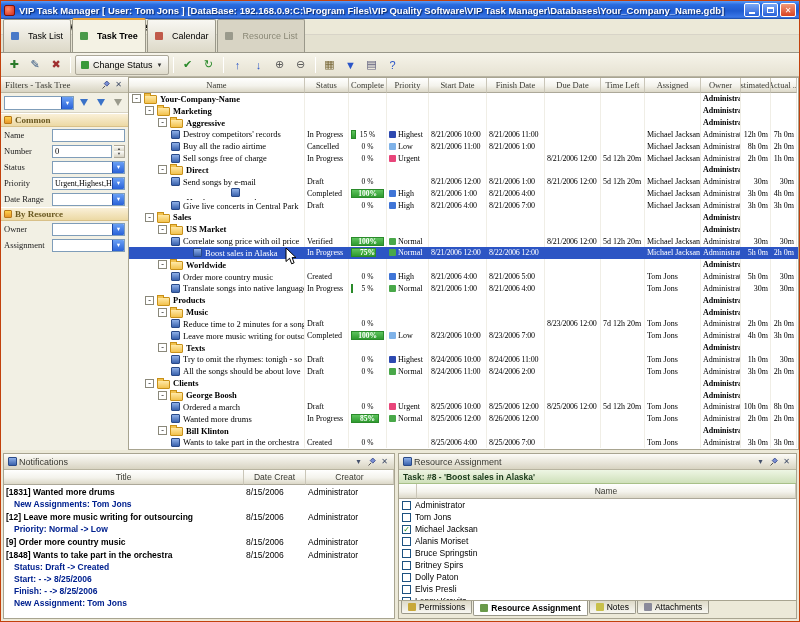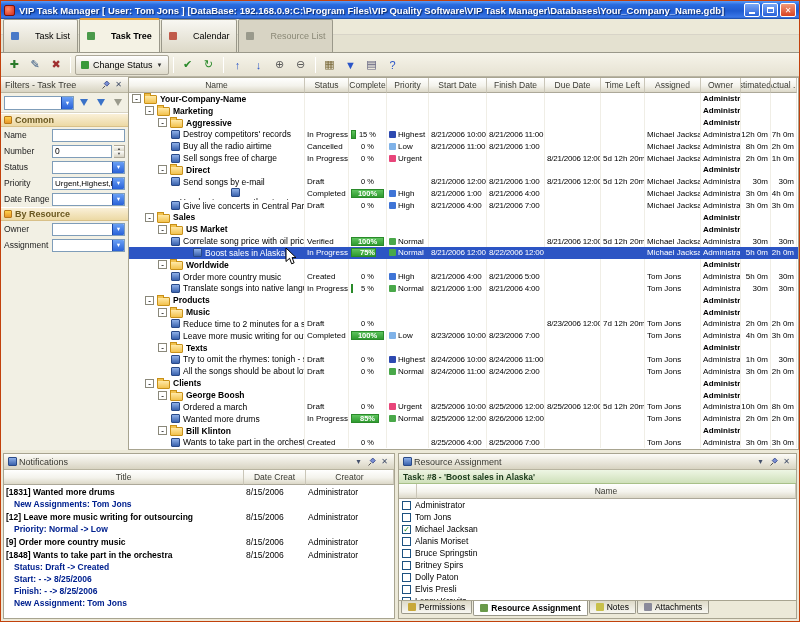--- a/index.html
+++ b/index.html
@@ -17,35 +17,35 @@
   .wbtn{width:16px;height:14px;border-radius:2px;border:1px solid #fff;display:flex;align-items:center;justify-content:center;
     background:linear-gradient(#7aa8f5,#2a62d8);color:#fff;font-size:8px;}
   .wbtn.close{background:linear-gradient(#f09a7a,#d84322);}
   .g-min{width:6px;height:2px;background:#fff;margin-top:6px;}
   .g-max{width:7px;height:6px;border:1px solid #fff;border-top-width:2px;}
 
   
   .menubar{height:16px;flex:none;display:flex;align-items:center;padding-left:2px;border-bottom:1px solid #d8d4c8;font-size:13px;}
   .mitem{padding:1px 7px;}
   .tabrow{height:18px;flex:none;display:flex;align-items:flex-end;gap:1px;padding-left:2px;background:#e4e1d0;border-bottom:1px solid #9a988a;}
-  .tab{display:flex;align-items:center;gap:16px;font-size:9px;height:14px;padding:16px 7px;border:1px solid #9a988a;border-bottom:none;
+  .tab{display:flex;align-items:center;gap:9px;font-size:9px;height:14px;padding:16px 7px;border:1px solid #9a988a;border-bottom:none;
     border-radius:2px 2px 0 0;background:linear-gradient(#f8f7f2,#ddd9c8);white-space:nowrap;}
   .tab.active{background:#f4f2e4;font-weight:bold;height:16px;border-top:2px solid #e8a33a;}
   .tab.disabled{color:#8a8876;background:#d8d4c4;}
   .tabicon{width:8px;height:8px;border-radius:1px;flex:none;background:#888;}
   .toolbar{height:24px;flex:none;display:flex;align-items:center;gap:1px;padding:0 3px;border-bottom:1px solid #b8b4a4;
     background:linear-gradient(#f6f4ea,#e6e2d2);}
   .tbtn{min-width:20px;height:20px;display:flex;align-items:center;justify-content:center;border:1px solid transparent;border-radius:2px;font-size:11px;}
   .tbtn.dd{padding:0 5px;gap:4px;font-size:9px;border:1px solid #aca899;background:linear-gradient(#fefefe,#e0dccc);}
   .tbicon{width:8px;height:8px;border-radius:1px;background:#3a9a3a;}
   .darr{font-size:6px;color:#333;}
   .tsep{width:1px;height:16px;background:#b0ac9c;border-right:1px solid #fff;margin:0 3px;}
 
   
-  .main{flex:1;display:flex;min-height:0;}
+  .main{flex:1;display:flex;min-height:0;font-family:Liberation Serif, serif;}
   .filters{width:128px;flex:none;border-right:1px solid #a8a490;background:#f2f0e4;display:flex;flex-direction:column;overflow:hidden;}
   .panelhdr{height:16px;flex:none;display:flex;align-items:center;gap:2px;padding:0 4px;font-size:9px;color:#3a3a33;
     background:linear-gradient(#fdfcf8,#d8d4c2);border-bottom:1px solid #b8b4a0;}
   .panelhdr .ptitle{flex:1;white-space:nowrap;overflow:hidden;}
   .phicon{width:11px;height:11px;display:flex;align-items:center;justify-content:center;font-size:8px;color:#44506a;}
   .plicon{width:9px;height:9px;border-radius:1px;background:linear-gradient(#8fb0e8,#3a62ad);border:1px solid #2a4a88;flex:none;}
   .minibar{height:20px;flex:none;display:flex;align-items:center;gap:2px;padding:0 3px;border-bottom:1px solid #d8d4c4;}
   .combo{flex:1;height:14px;background:#fff;border:1px solid #7f9db9;display:flex;align-items:center;min-width:0;}
   .combo .val{flex:1;font-size:8px;padding:0 2px;white-space:nowrap;overflow:hidden;}
   .ddbtn{width:12px;height:100%;flex:none;display:flex;align-items:center;justify-content:center;color:#fff;font-size:5.5px;

